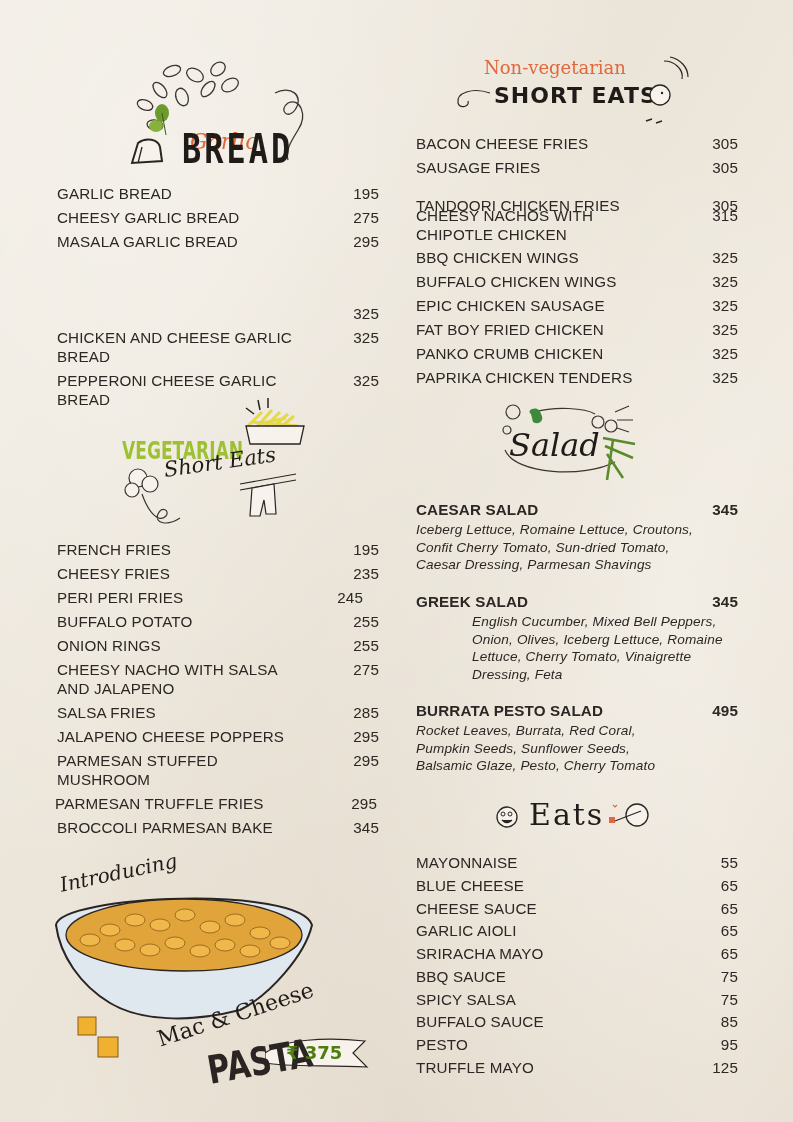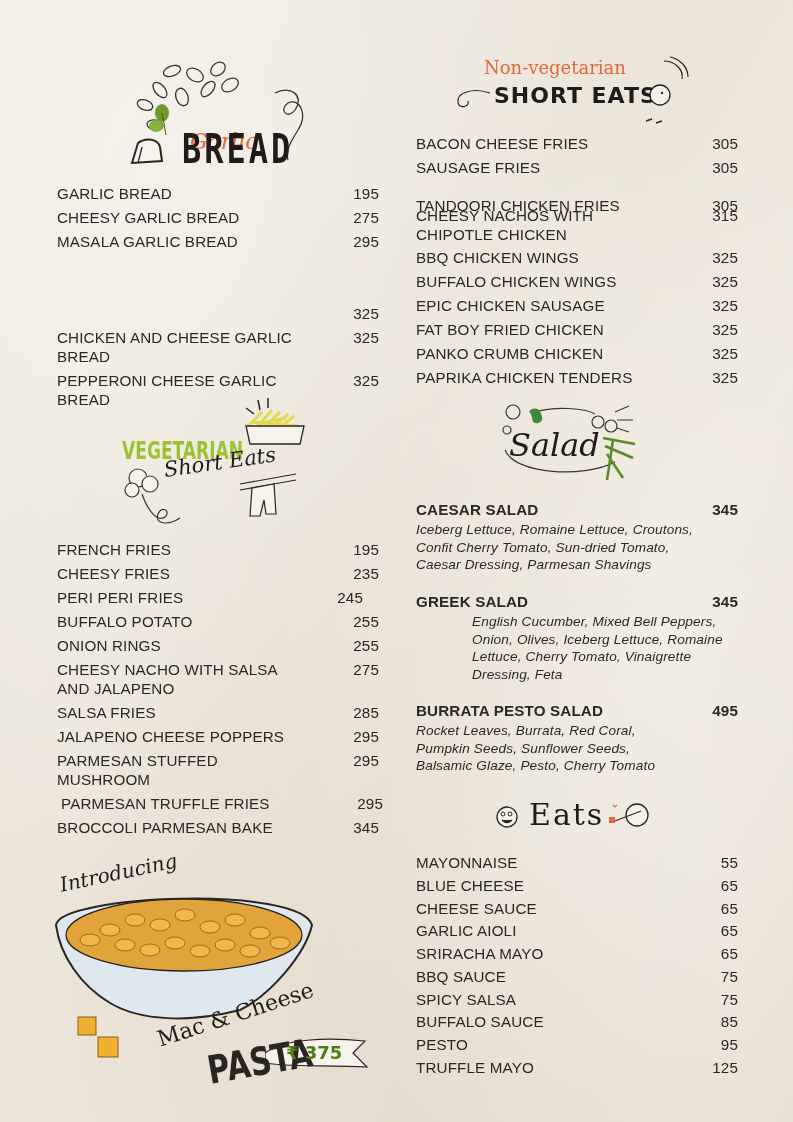--- a/index.html
+++ b/index.html
@@ -153,21 +153,21 @@
   </div>
 <div class="item" style="left:57px;top:727px;width:322px;height:19px;">
     <span class="name">JALAPENO CHEESE POPPERS</span>
     <span class="price" style="right:0;">295</span>
   </div>
 <div class="item" style="left:57px;top:751px;width:322px;height:38px;">
     <span class="name">PARMESAN STUFFED
 MUSHROOM</span>
     <span class="price" style="right:0;">295</span>
   </div>
-<div class="item" style="left:61px;top:794px;width:322px;height:19px;">
+<div class="item" style="left:55px;top:794px;width:322px;height:19px;">
     <span class="name">PARMESAN TRUFFLE FRIES</span>
     <span class="price" style="right:0;">295</span>
   </div>
 <div class="item" style="left:57px;top:818px;width:322px;height:19px;">
     <span class="name">BROCCOLI PARMESAN BAKE</span>
     <span class="price" style="right:0;">345</span>
   </div>
 
 <div class="abs" style="left:40px;top:855px;width:340px;height:245px;">
   <div class="abs intro-word" style="left:20px;top:18px;">Introducing</div>

